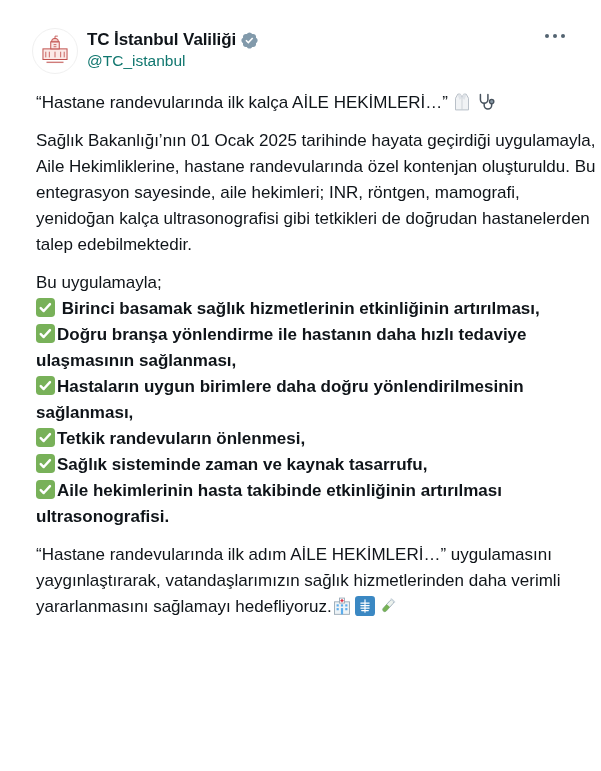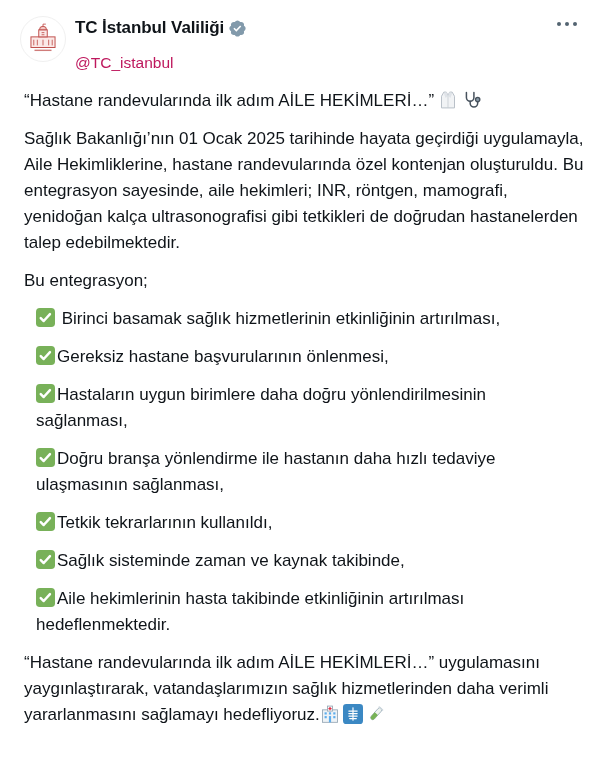--- a/index.html
+++ b/index.html
@@ -4,21 +4,21 @@
 <style>
   html, body { margin: 0; padding: 0; }
   body {
     width: 601px; height: 771px;
     background: #ffffff;
     font-family: "Liberation Sans", "DejaVu Sans", sans-serif;
     color: #0f1419;
     overflow: hidden;
     position: relative;
   }
-  .tweet-card { padding: 4px; }
+  .tweet-card { padding: 16px; }
 
   
   .tweet-header {
     display: flex; align-items: flex-start;
     padding: 12px 18px 0 16px;
   }
   .avatar {
     width: 44px; height: 44px; border-radius: 50%;
     border: 1px solid #f0f0f0;
     background: #ffffff;
@@ -27,42 +27,42 @@
     overflow: hidden;
     cursor: pointer;
   }
   .name-block { margin-left: 9px; flex: 1 1 auto; min-width: 0; padding-top: 2px; }
   .name-row { display: flex; align-items: center; gap: 4px; }
   .display-name {
     font-size: 17px; font-weight: 700; color: #0f1419;
     letter-spacing: -0.1px; cursor: pointer;
   }
   .verified-badge { width: 19px; height: 19px; flex: 0 0 auto; margin-top: 1px; }
-  .handle { font-size: 15.5px; color: #be185d; margin-top: 16px; cursor: pointer; }
+  .handle { font-size: 15.5px; color: #0f766e; margin-top: 2px; cursor: pointer; }
   .more-button {
     margin-left: auto; padding: 6px 2px 6px 10px; cursor: pointer;
     display: flex; align-items: center;
   }
   .more-dots { display: flex; gap: 4px; }
   .more-dots i { width: 4px; height: 4px; border-radius: 50%; background: #536471; display: block; }
 
   
   .tweet-body {
     margin: 16px 18px 0 20px;
     width: 563px;
     font-size: 17px;
     line-height: 26px;
     letter-spacing: 0;
     color: #0f1419;
   }
   .tweet-body p { margin: 12px 0 0 0; }
   .tweet-body p.first { margin-top: 0; }
   .tweet-body p.tight { margin-top: 12px; }
   .benefit-list { margin: 0; }
-  .benefit-item { margin: 12px; }
+  .benefit-item { margin: 0; font-weight: bold; }
 
   
   .emoji {
     display: inline-block;
     width: 20px; height: 20px;
     vertical-align: -4px;
   }
   .emoji svg { width: 100%; height: 100%; display: block; }
   .emoji + .emoji { margin-left: 3px; }
   .emoji.leadgap { margin-left: 4px; }
@@ -113,64 +113,60 @@
       <span class="more-dots">
           <i></i>
           <i></i>
           <i></i>
         </span>
     </div>
   </div>
 
   <div class="tweet-body">
 
-    <p class="first"><span>“Hastane randevularında ilk adım AİLE HEKİMLERİ…”</span><span class="emoji leadgap"><svg viewBox="0 0 24 24">
+    <p class="first"><span>“Hastane randevularında ilk kalça AİLE HEKİMLERİ…”</span><span class="emoji leadgap"><svg viewBox="0 0 24 24">
             <path d="M7 2.5h3l2 4 2-4h3l2.8 5V21.5H4.2V7.5z" fill="#f1f3f5" stroke="#b9c0c8" stroke-width="1.2"></path>
             <path d="M10 2.5l2 4-2.8 3L7 4.2z" fill="#dfe3e8"></path>
             <path d="M14 2.5l-2 4 2.8 3 2.2-5.3z" fill="#dfe3e8"></path>
             <path d="M12 6.5v15" stroke="#c6ccd3" stroke-width="1"></path>
           </svg></span><span class="emoji"><svg viewBox="0 0 24 24" fill="none">
             <path d="M6.5 3v6a4.5 4.5 0 0 0 9 0V3" stroke="#47525d" stroke-width="1.8" stroke-linecap="round"></path>
             <path d="M11 13.5V16a4.5 4.5 0 0 0 9 0v-1.8" stroke="#47525d" stroke-width="1.8" stroke-linecap="round"></path>
             <circle cx="20" cy="11.5" r="2.6" stroke="#47525d" stroke-width="1.6" fill="#8899a6"></circle>
           </svg></span></p>
 
     <p>Sağlık Bakanlığı’nın 01 Ocak 2025 tarihinde hayata geçirdiği uygulamayla, Aile Hekimliklerine, hastane randevularında özel kontenjan oluşturuldu. Bu entegrasyon sayesinde, aile hekimleri; INR, röntgen, mamografi, yenidoğan kalça ultrasonografisi gibi tetkikleri de doğrudan hastanelerden talep edebilmektedir.</p>
 
-    <p class="tight">Bu entegrasyon;</p>
+    <p class="tight">Bu uygulamayla;</p>
 
     <div class="benefit-list">
       <div class="benefit-item"><span class="check-emoji"><svg viewBox="0 0 20 20">
               <rect width="20" height="20" rx="4" fill="#78b159"></rect>
               <path d="M5 10.6l3.1 3.1 6.6-7.2" stroke="#fff" stroke-width="2.6" fill="none" stroke-linecap="round" stroke-linejoin="round"></path>
             </svg></span><span> Birinci basamak sağlık hizmetlerinin etkinliğinin artırılması,</span></div>
       <div class="benefit-item"><span class="check-emoji"><svg viewBox="0 0 20 20">
               <rect width="20" height="20" rx="4" fill="#78b159"></rect>
               <path d="M5 10.6l3.1 3.1 6.6-7.2" stroke="#fff" stroke-width="2.6" fill="none" stroke-linecap="round" stroke-linejoin="round"></path>
-            </svg></span><span>Gereksiz hastane başvurularının önlenmesi,</span></div>
+            </svg></span><span>Doğru branşa yönlendirme ile hastanın daha hızlı tedaviye ulaşmasının sağlanması,</span></div>
       <div class="benefit-item"><span class="check-emoji"><svg viewBox="0 0 20 20">
               <rect width="20" height="20" rx="4" fill="#78b159"></rect>
               <path d="M5 10.6l3.1 3.1 6.6-7.2" stroke="#fff" stroke-width="2.6" fill="none" stroke-linecap="round" stroke-linejoin="round"></path>
             </svg></span><span>Hastaların uygun birimlere daha doğru yönlendirilmesinin sağlanması,</span></div>
       <div class="benefit-item"><span class="check-emoji"><svg viewBox="0 0 20 20">
               <rect width="20" height="20" rx="4" fill="#78b159"></rect>
               <path d="M5 10.6l3.1 3.1 6.6-7.2" stroke="#fff" stroke-width="2.6" fill="none" stroke-linecap="round" stroke-linejoin="round"></path>
-            </svg></span><span>Doğru branşa yönlendirme ile hastanın daha hızlı tedaviye ulaşmasının sağlanması,</span></div>
+            </svg></span><span>Tetkik randevuların önlenmesi,</span></div>
       <div class="benefit-item"><span class="check-emoji"><svg viewBox="0 0 20 20">
               <rect width="20" height="20" rx="4" fill="#78b159"></rect>
               <path d="M5 10.6l3.1 3.1 6.6-7.2" stroke="#fff" stroke-width="2.6" fill="none" stroke-linecap="round" stroke-linejoin="round"></path>
-            </svg></span><span>Tetkik tekrarlarının kullanıldı,</span></div>
+            </svg></span><span>Sağlık sisteminde zaman ve kaynak tasarrufu,</span></div>
       <div class="benefit-item"><span class="check-emoji"><svg viewBox="0 0 20 20">
               <rect width="20" height="20" rx="4" fill="#78b159"></rect>
               <path d="M5 10.6l3.1 3.1 6.6-7.2" stroke="#fff" stroke-width="2.6" fill="none" stroke-linecap="round" stroke-linejoin="round"></path>
-            </svg></span><span>Sağlık sisteminde zaman ve kaynak takibinde,</span></div>
-      <div class="benefit-item"><span class="check-emoji"><svg viewBox="0 0 20 20">
-              <rect width="20" height="20" rx="4" fill="#78b159"></rect>
-              <path d="M5 10.6l3.1 3.1 6.6-7.2" stroke="#fff" stroke-width="2.6" fill="none" stroke-linecap="round" stroke-linejoin="round"></path>
-            </svg></span><span>Aile hekimlerinin hasta takibinde etkinliğinin artırılması hedeflenmektedir.</span></div>
+            </svg></span><span>Aile hekimlerinin hasta takibinde etkinliğinin artırılması ultrasonografisi.</span></div>
     </div>
 
 
     <p><span>“Hastane randevularında ilk adım AİLE HEKİMLERİ…” uygulamasını yaygınlaştırarak, vatandaşlarımızın sağlık hizmetlerinden daha verimli yararlanmasını sağlamayı hedefliyoruz.</span><span class="emoji"><svg viewBox="0 0 24 24">
             <rect x="3" y="7" width="18" height="15" fill="#eef3f6" stroke="#9aabb8" stroke-width="1.1"></rect>
             <rect x="9" y="2.5" width="6" height="6" fill="#ffffff" stroke="#9aabb8" stroke-width="1.1"></rect>
             <path d="M12 3.6v3.8M10.1 5.5h3.8" stroke="#dd2e44" stroke-width="1.5"></path>
             <g fill="#5dadec">
               <rect x="5.5" y="10" width="2.6" height="2.6"></rect>
               <rect x="10.7" y="10" width="2.6" height="2.6"></rect>

